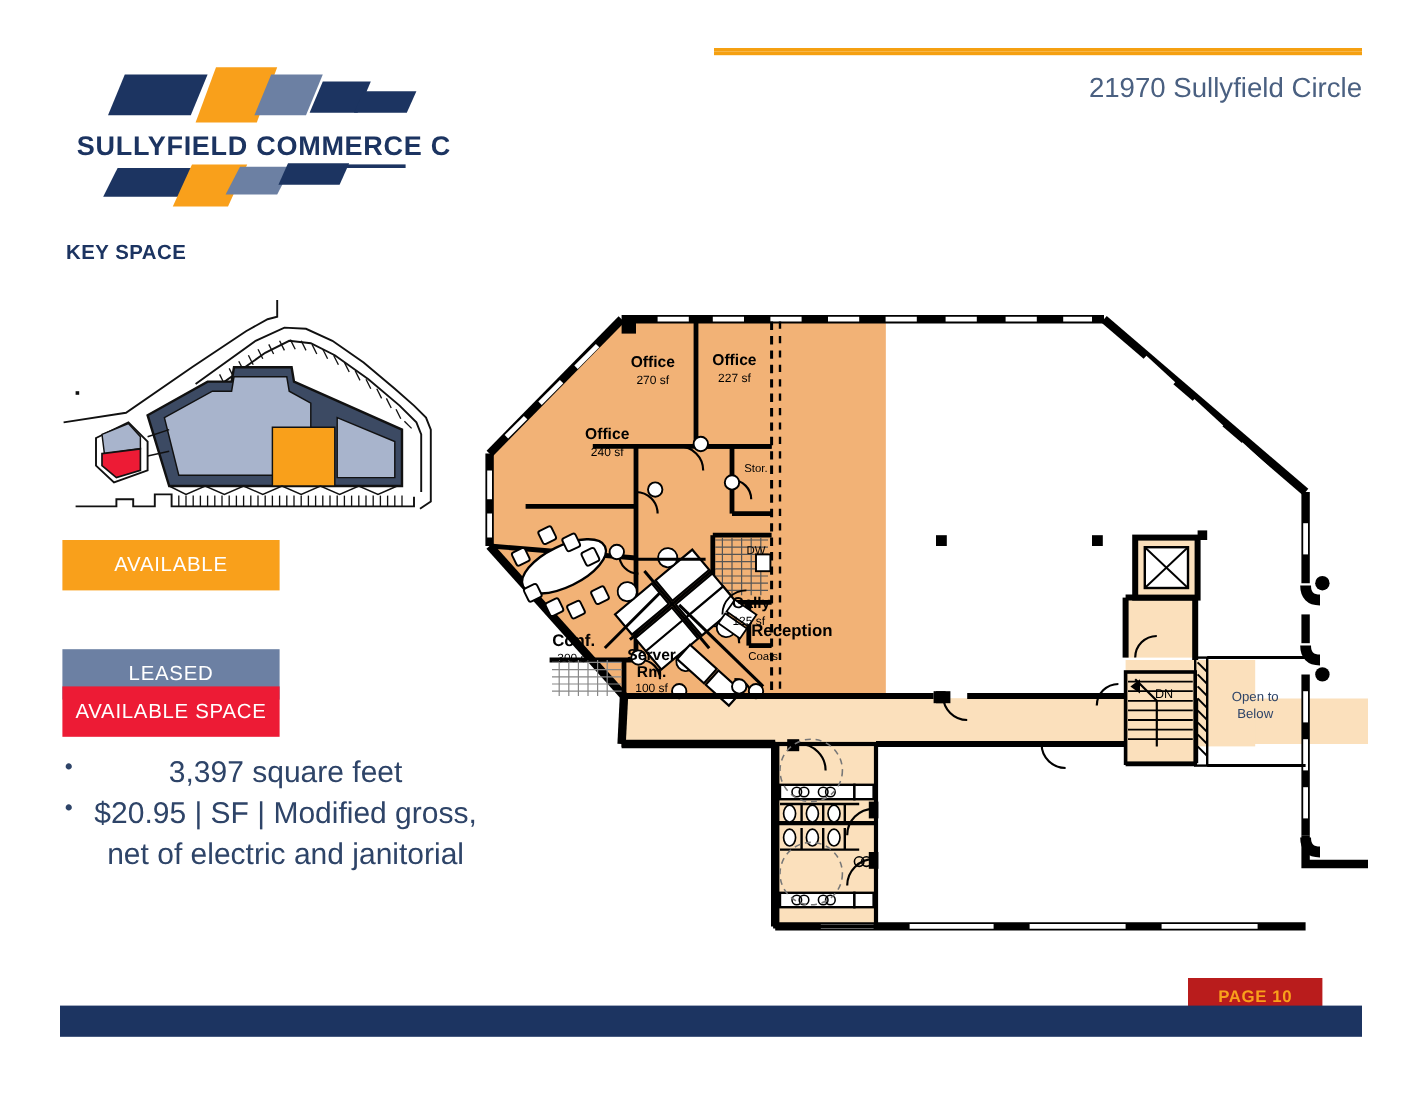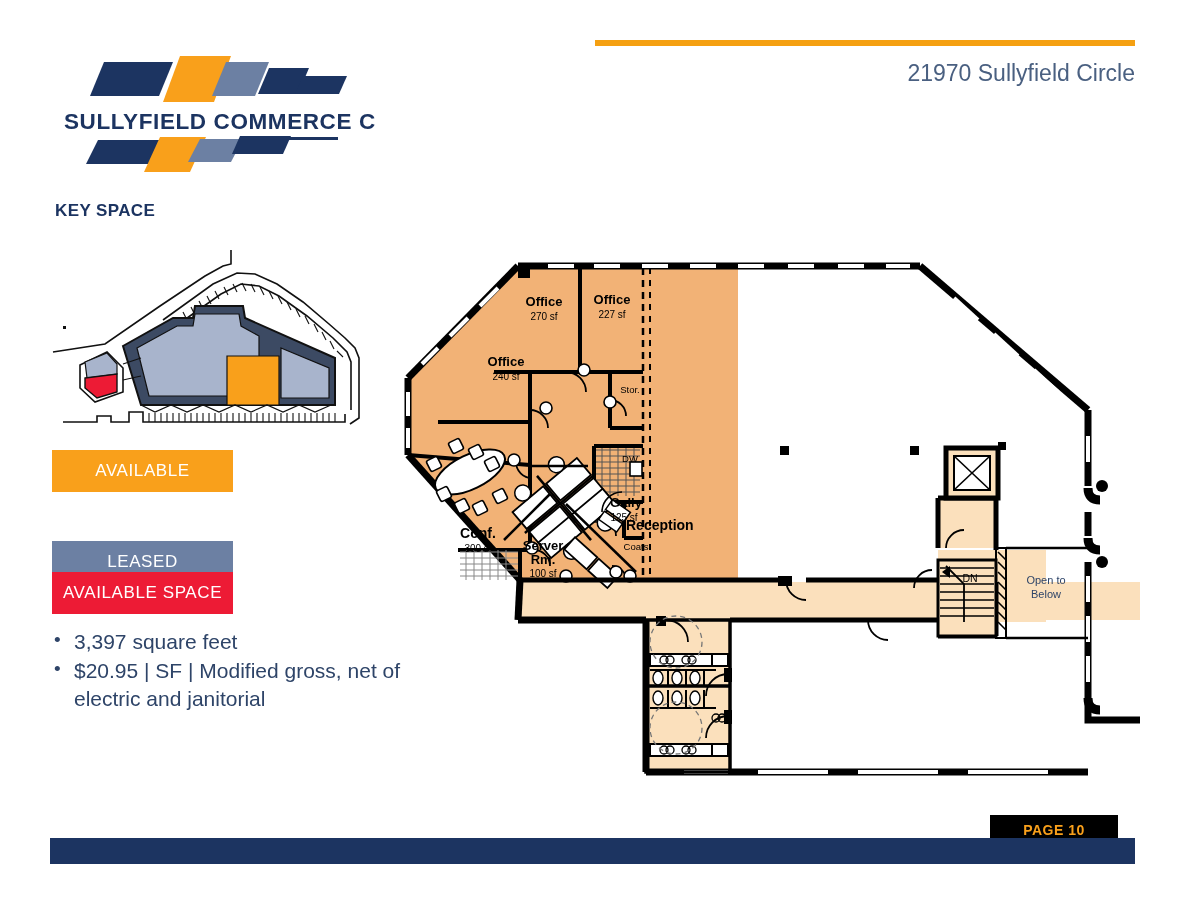--- a/index.html
+++ b/index.html
@@ -95,24 +95,25 @@
     top: 628px;
     width: 350px;
   }
   #bullets ul {
     margin: 0;
     padding: 0 0 0 22px;
     list-style: none;
   }
   #bullets li {
     position: relative;
-    font-size: 21px;
+    font-size: 25px;
     color: #2E4468;
     line-height: 1.33;
     margin-bottom: 1px;
+    text-align: center;
   }
   #bullets li:before {
     content: "\2022";
     position: absolute;
     left: -20px;
     top: -1px;
     font-size: 19px;
     color: #2E4468;
   }
 
@@ -131,23 +132,23 @@
     left: 50px;
     top: 838px;
     width: 1085px;
     height: 26px;
     background: #1C3461;
   }
   #page-tab {
     position: absolute;
     left: 990px;
     top: 815px;
-    width: 128px;
+    width: 112px;
     height: 30px;
-    background: #000000;
+    background: #b91c1c;
     display: flex;
     align-items: center;
     justify-content: center;
   }
   #page-tab span {
     color: #F9A01B;
     font-size: 14px;
     font-weight: bold;
     letter-spacing: 0.5px;
   }

